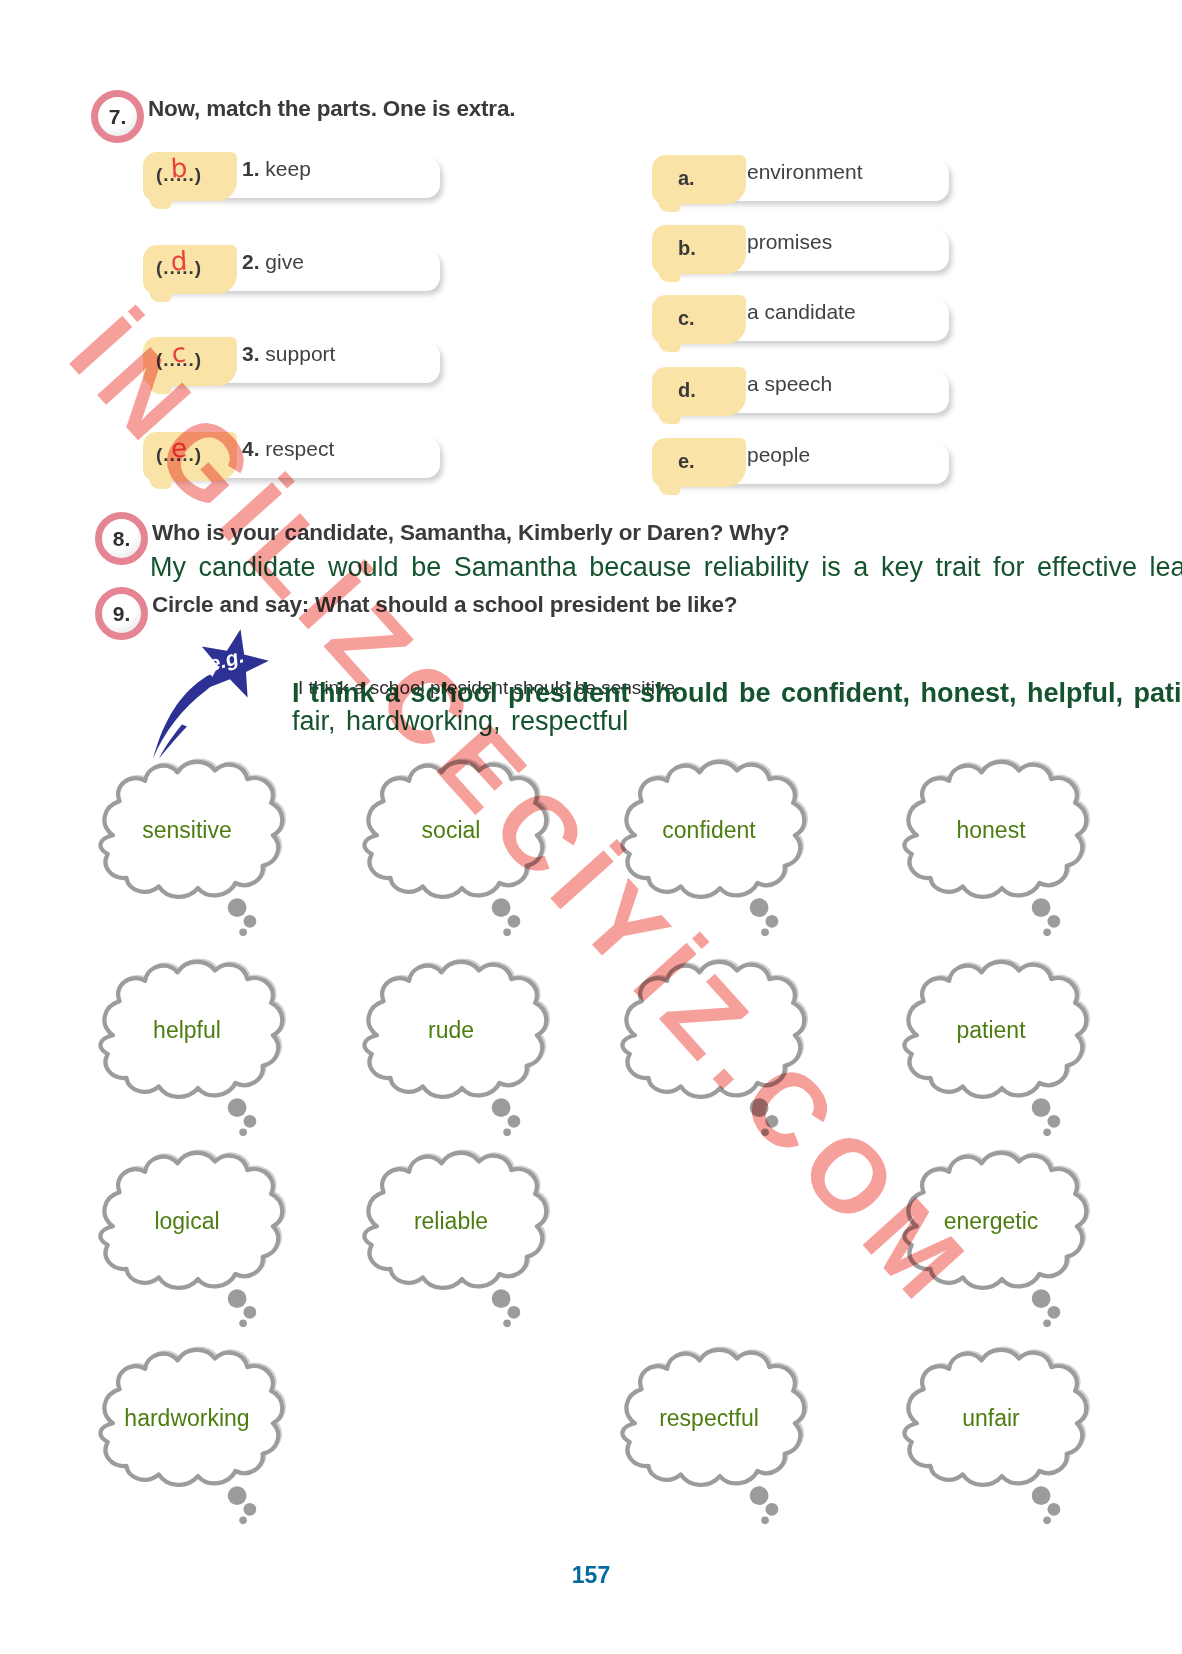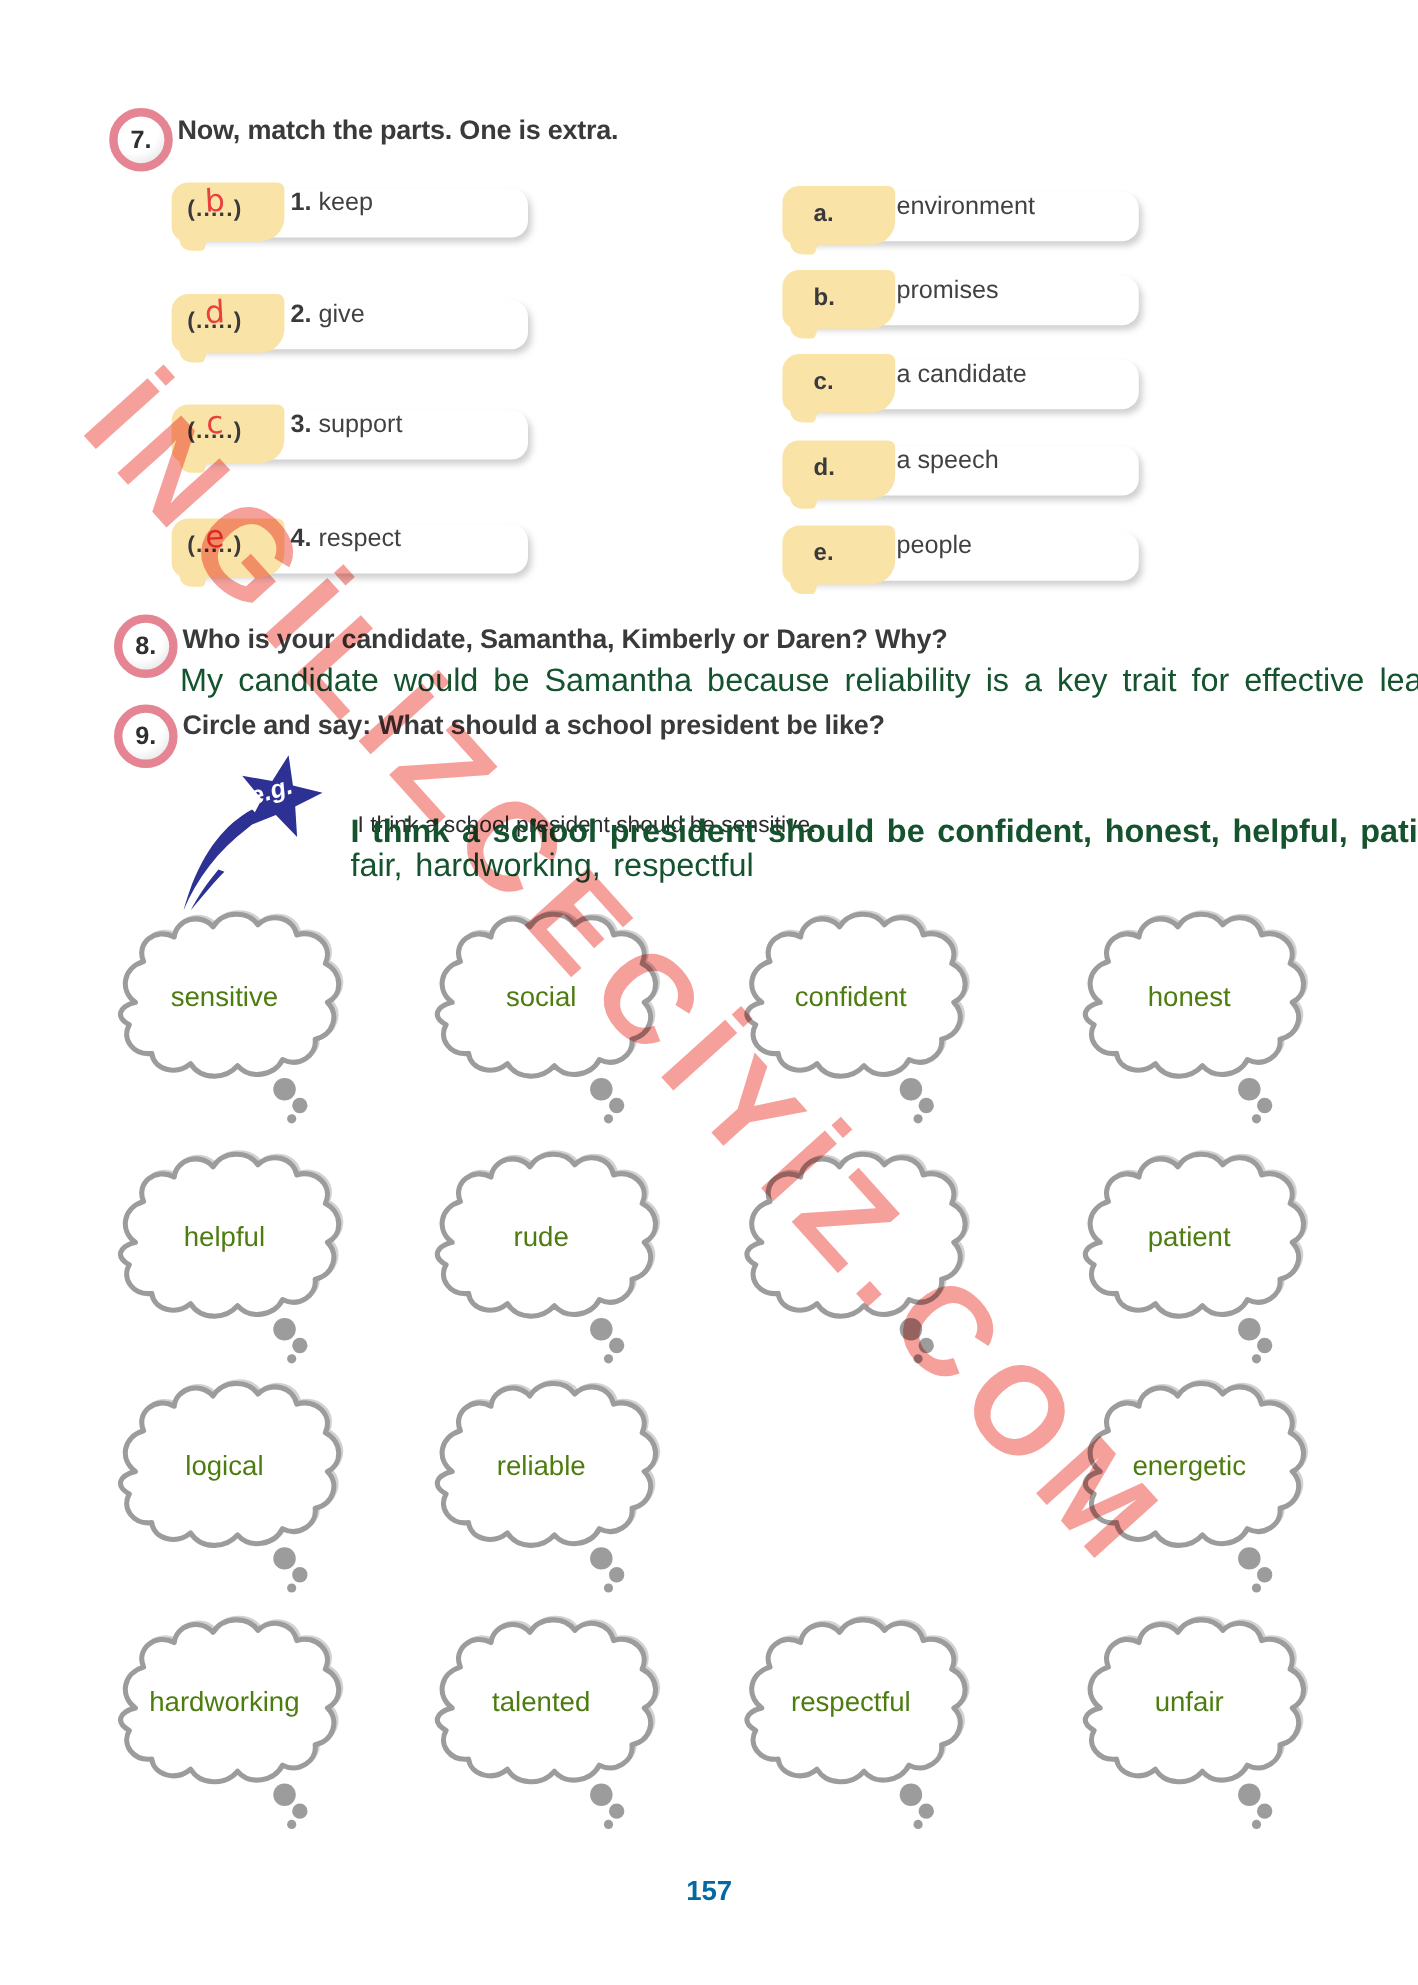--- a/index.html
+++ b/index.html
@@ -276,26 +276,20 @@
       </svg>
       <span class="cloud-word">energetic</span>
     </div>
 
   <div class="cloud-cell" style="left:94px; top:1345px;">
       <svg width="196" height="183" viewBox="0 0 230 215">
         <use href="#cloudShape"></use>
       </svg>
       <span class="cloud-word">hardworking</span>
     </div>
-  <div class="cloud-cell" style="left:358px; top:1345px;">
-      <svg width="196" height="183" viewBox="0 0 230 215">
-        <use href="#cloudShape"></use>
-      </svg>
-      <span class="cloud-word">talented</span>
-    </div>
   <div class="cloud-cell" style="left:616px; top:1345px;">
       <svg width="196" height="183" viewBox="0 0 230 215">
         <use href="#cloudShape"></use>
       </svg>
       <span class="cloud-word">respectful</span>
     </div>
   <div class="cloud-cell" style="left:898px; top:1345px;">
       <svg width="196" height="183" viewBox="0 0 230 215">
         <use href="#cloudShape"></use>
       </svg>

